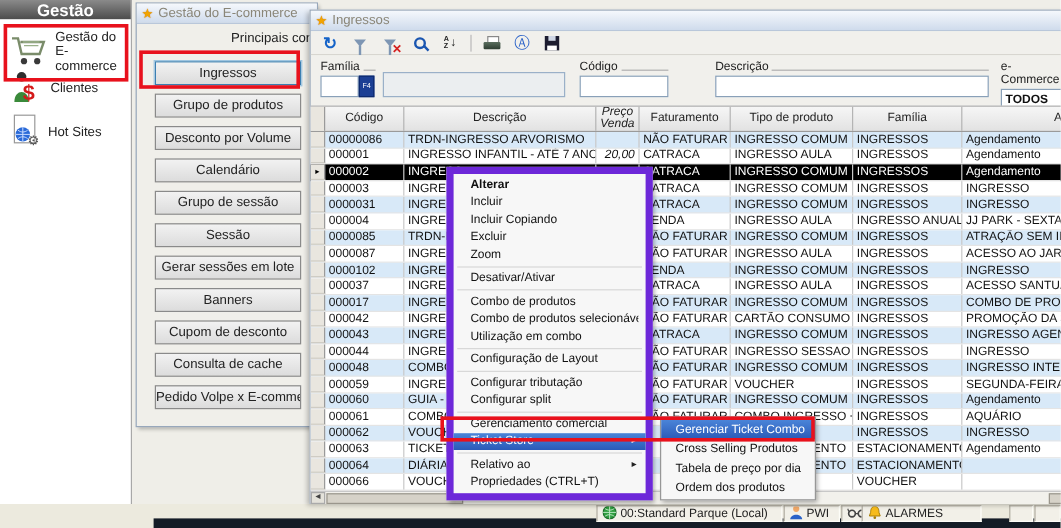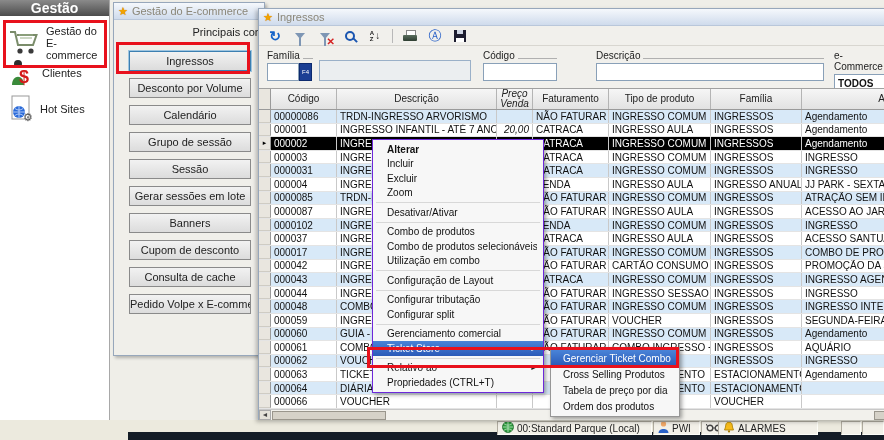--- a/index.html
+++ b/index.html
@@ -116,21 +116,21 @@
   .hscroll { position:absolute; left:0; top:400px; width:629px; height:11px;
              background:#f2f1ec; border-top:1px solid #c8c8c8; display:flex; align-items:center; }
   .hs-arrow { width:12px; height:10px; background:#e4e2da; border:1px solid #aaa;
               font-size:7px; line-height:8px; text-align:center; color:#444; flex:none; }
   .hs-thumb { position:absolute; left:13px; width:114px; height:9px; background:#d6d2c8;
               border:1px solid #9a968c; }
   .hs-right { position:absolute; right:0; width:14px; height:9px; background:#d6d2c8; border:1px solid #9a968c; }
 
   
   .cmenu { position:absolute; left:372px; top:139px; width:172px; background:#f7f7f7;
-           border:1px solid #6d28d9; box-shadow:2px 2px 4px rgba(0,0,0,.35);
+           border:6px solid #6d28d9; box-shadow:2px 2px 4px rgba(0,0,0,.35);
            padding:2px 0; z-index:10; font-size:10px; }
   .mi { height:14.5px; display:flex; align-items:center; padding:0 6px 0 14px; color:#111; }
   .mi .lbl { flex:1; white-space:nowrap; overflow:hidden; }
   .mi .sub-arrow { font-size:7px; color:#222; }
   .mi.bold { font-weight:bold; }
   .mi.selected { background:linear-gradient(#4a84d8,#2a5ab8); color:#fff; }
   .mi.selected .sub-arrow { color:#fff; }
   .msep { height:1px; background:#d8d8d8; margin:2px 3px; }
 
   .smenu { position:absolute; left:550px; top:347px; width:130px; background:#f7f7f7;
@@ -192,20 +192,21 @@
   </div>
 
   <div class="win win-ecom">
     <div class="titlebar">
       <span class="volpe-star">★</span>
       <span>Gestão do E-commerce</span>
     </div>
     <div class="ecom-sub">Principais con</div>
     <div class="btn-col">
         <div class="panel-btn focused">Ingressos</div>
+        <div class="panel-btn">Grupo de produtos</div>
         <div class="panel-btn">Desconto por Volume</div>
         <div class="panel-btn">Calendário</div>
         <div class="panel-btn">Grupo de sessão</div>
         <div class="panel-btn">Sessão</div>
         <div class="panel-btn">Gerar sessões em lote</div>
         <div class="panel-btn">Banners</div>
         <div class="panel-btn">Cupom de desconto</div>
         <div class="panel-btn">Consulta de cache</div>
         <div class="panel-btn">Pedido Volpe x E-commerce</div>
       </div>
@@ -527,20 +528,23 @@
   </div>
 
   <div class="cmenu">
       <div class="mi bold">
         <span class="lbl">Alterar</span>
       </div>
       <div class="mi">
         <span class="lbl">Incluir</span>
       </div>
       <div class="mi">
+        <span class="lbl">Incluir Copiando</span>
+      </div>
+      <div class="mi">
         <span class="lbl">Excluir</span>
       </div>
       <div class="mi">
         <span class="lbl">Zoom</span>
       </div>
       <div class="msep"></div>
       <div class="mi">
         <span class="lbl">Desativar/Ativar</span>
       </div>
       <div class="msep"></div>

